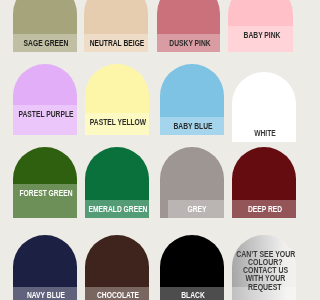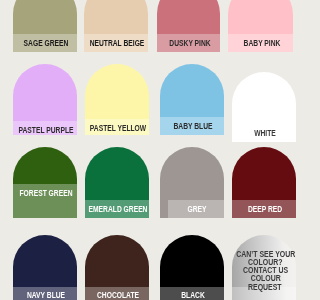--- a/index.html
+++ b/index.html
@@ -59,35 +59,35 @@
     </div>
     <div class="swatch" style="left: 157px; top: -18.5px; width: 63px; height: 70px; border-radius: 31.5px 31.5px 0px 0px;">
       <div class="arch" style="background: rgb(203, 113, 124);">
         <div class="band" style="height: 18px;">
           <span style="color: rgb(43, 43, 43); top: 6.6px;">DUSKY PINK</span>
         </div>
       </div>
     </div>
     <div class="swatch" style="left: 228.3px; top: -18.5px; width: 64.7px; height: 70px; border-radius: 32.35px 32.35px 0px 0px;">
       <div class="arch" style="background: rgb(255, 193, 199);">
-        <div class="band" style="height: 18px; margin-top: 40px;">
+        <div class="band" style="height: 26px; margin-top: 40px;">
           <span style="color: rgb(43, 43, 43); top: 6.6px;">BABY PINK</span>
         </div>
       </div>
     </div>
     <div class="swatch" style="left: 13px; top: 64.3px; width: 64px; height: 70.4px; border-radius: 32px 32px 0px 0px;">
       <div class="arch" style="background: rgb(226, 174, 248);">
-        <div class="band" style="height: 14px;">
+        <div class="band" style="height: 30px;">
           <span style="color: rgb(43, 43, 43); top: 6px;">PASTEL PURPLE</span>
         </div>
       </div>
     </div>
     <div class="swatch" style="left: 85px; top: 64.3px; width: 64px; height: 70.4px; border-radius: 32px 32px 0px 0px;">
       <div class="arch" style="background: rgb(253, 246, 168);">
-        <div class="band" style="height: 16px;">
+        <div class="band" style="height: 22px;">
           <span style="color: rgb(43, 43, 43); top: 6px;">PASTEL YELLOW</span>
         </div>
       </div>
     </div>
     <div class="swatch" style="left: 159.8px; top: 64.3px; width: 64px; height: 70.4px; border-radius: 32px 32px 0px 0px;">
       <div class="arch" style="background: rgb(127, 195, 228);">
         <div class="band" style="height: 18px;">
           <span style="color: rgb(43, 43, 43); top: 6px;">BABY BLUE</span>
         </div>
       </div>
@@ -152,16 +152,16 @@
       <div class="arch" style="background: linear-gradient(87deg, rgb(164, 164, 164) 0%, rgb(178, 178, 178) 15%, rgb(193, 193, 193) 30%, rgb(211, 211, 211) 50%, rgb(220, 220, 220) 60%, rgb(240, 239, 238) 81%, rgb(243, 242, 239) 100%);">
         <div class="band" style="height: 18px;">
           <span style="color: rgb(59, 59, 59); top: 4.6px;"></span>
         </div>
       </div>
     </div>
     <div class="mystery-text" style="color: rgb(59, 59, 59); top: 250.7px; left: 214.6px; right: -15.9px;">
       <div><span>CAN’T SEE YOUR</span></div>
       <div><span>COLOUR?</span></div>
       <div><span>CONTACT US</span></div>
-      <div><span>COLOUR</span></div>
+      <div><span>WITH YOUR</span></div>
       <div><span>REQUEST</span></div>
     </div>
   </div>
 
 </body></html>

